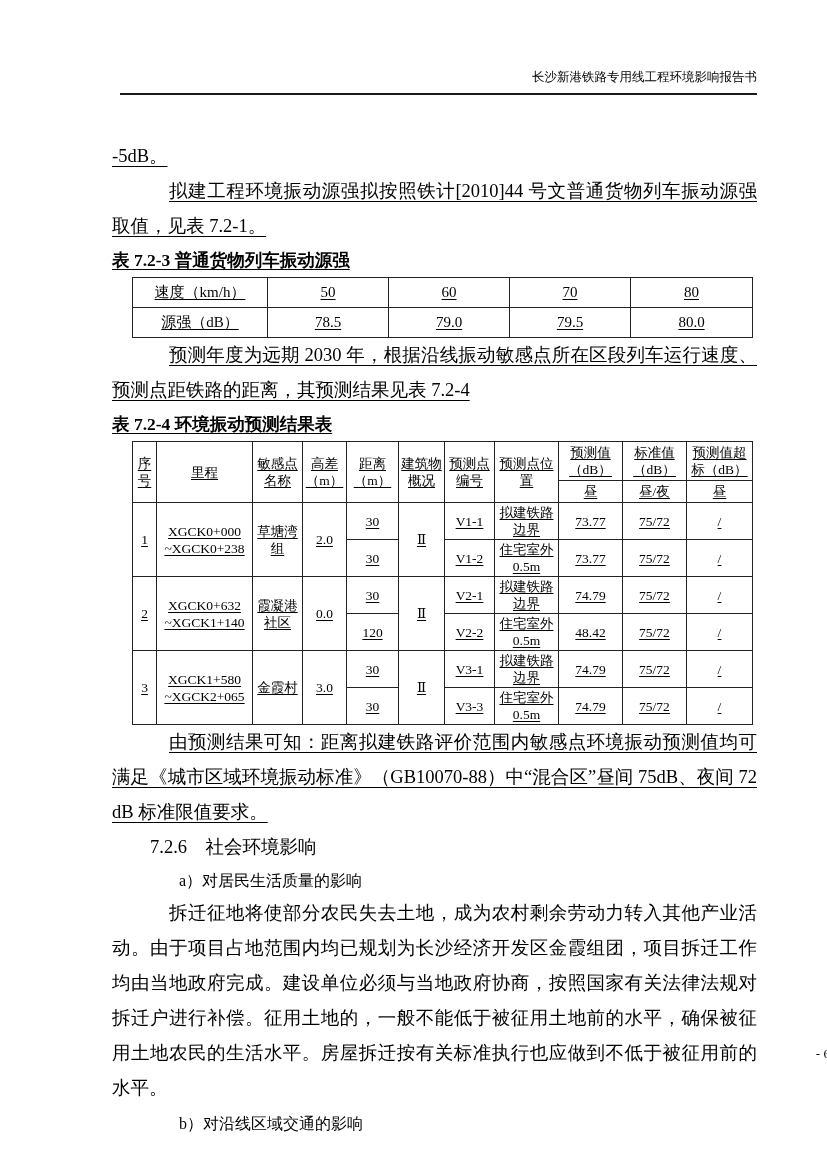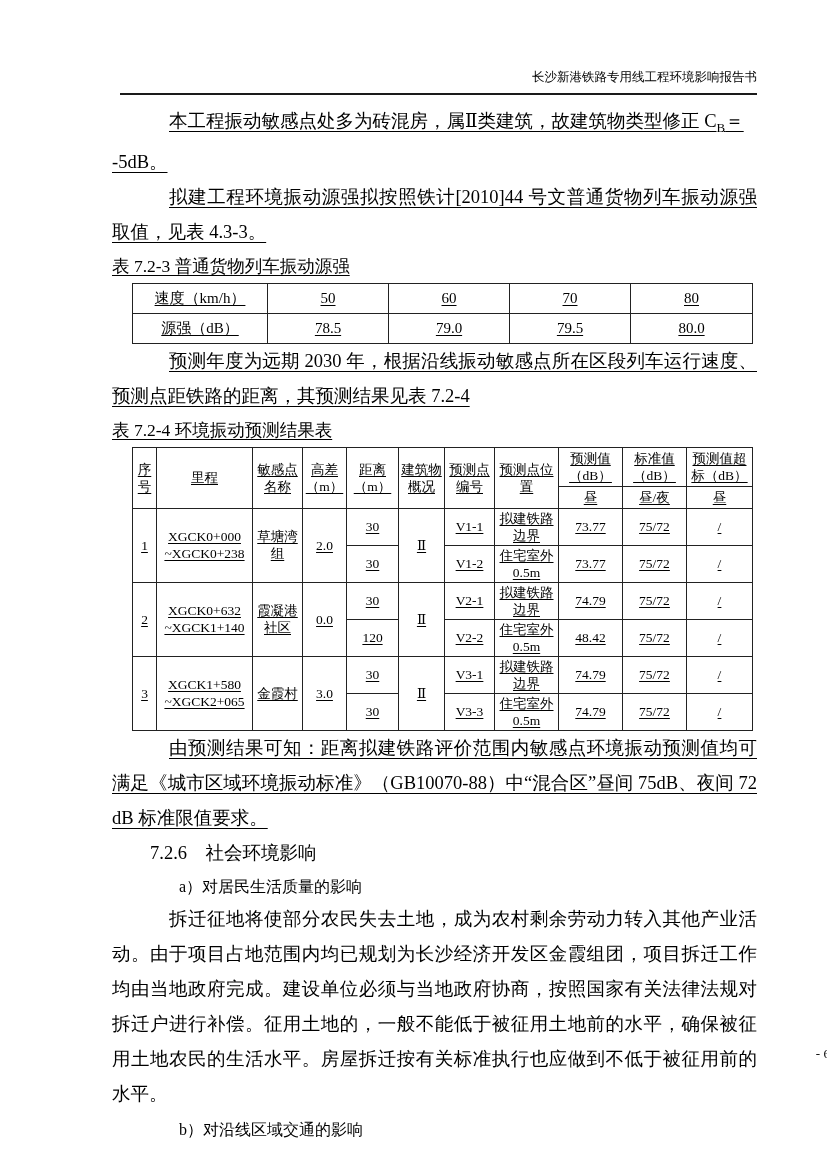--- a/index.html
+++ b/index.html
@@ -15,21 +15,21 @@
   .page-header {
     position:absolute; top:68px; left:103px; width:637px;
     text-align:right; font-size:12.5px; line-height:18px;
     padding-bottom:7px; border-bottom:2px solid #1a1a1a;
   }
   .content { position:absolute; top:104px; left:95px; width:645px; }
   p { margin:0; }
   .para { font-size:18.5px; line-height:35px; text-align:justify; }
   .indent { text-indent:57px; }
   .u { text-decoration:underline; text-decoration-thickness:1px; text-underline-offset:4px; }
-  .table-title { font-size:17.5px; font-weight:normal; line-height:30px; margin:1px 0 2px 0; }
+  .table-title { font-size:17.5px; font-weight:bold; line-height:30px; margin:1px 0 2px 0; }
   .table-title .u { text-underline-offset:3px; }
   table.t { border-collapse:collapse; table-layout:fixed; margin-left:20px; width:620px; }
   table.t td {
     border:1px solid #222; text-align:center; vertical-align:middle;
     padding:1px 2px; overflow:hidden;
   }
   table.t .u { text-underline-offset:2px; }
   .t1 td { height:27px; font-size:15px; }
   .t2 td { font-size:13.5px; line-height:17px; }
   .t2 tr.hdr-a td { height:36px; }
@@ -48,24 +48,24 @@
 <body>
 
 <div class="page">
 
   <div class="page-header">
     <span>长沙新港铁路专用线工程环境影响报告书</span>
   </div>
 
   <div class="content">
 
-    <p class="para indent"><span class="u"><span>本工程振动敏感点处多为砖混房，属Ⅱ类建筑，故建筑物类型修正 C</span><sub class="cb">B</sub><span>＝</span></span><br>
+    <p class="para indent"><br>
     <span class="u">-5dB。</span></p>
 
-    <p class="para indent"><span class="u">拟建工程环境振动源强拟按照铁计[2010]44 号文普通货物列车振动源强取值，见表 4.3-3。</span></p>
+    <p class="para indent"><span class="u">拟建工程环境振动源强拟按照铁计[2010]44 号文普通货物列车振动源强取值，见表 7.2-1。</span></p>
 
     <p class="table-title"><span class="u">表 7.2-3 普通货物列车振动源强</span></p>
 
     <table class="t t1">
       <colgroup>
         <col style="width:135px">
           <col style="width:121px">
           <col style="width:121px">
           <col style="width:121px">
           <col style="width:122px">

